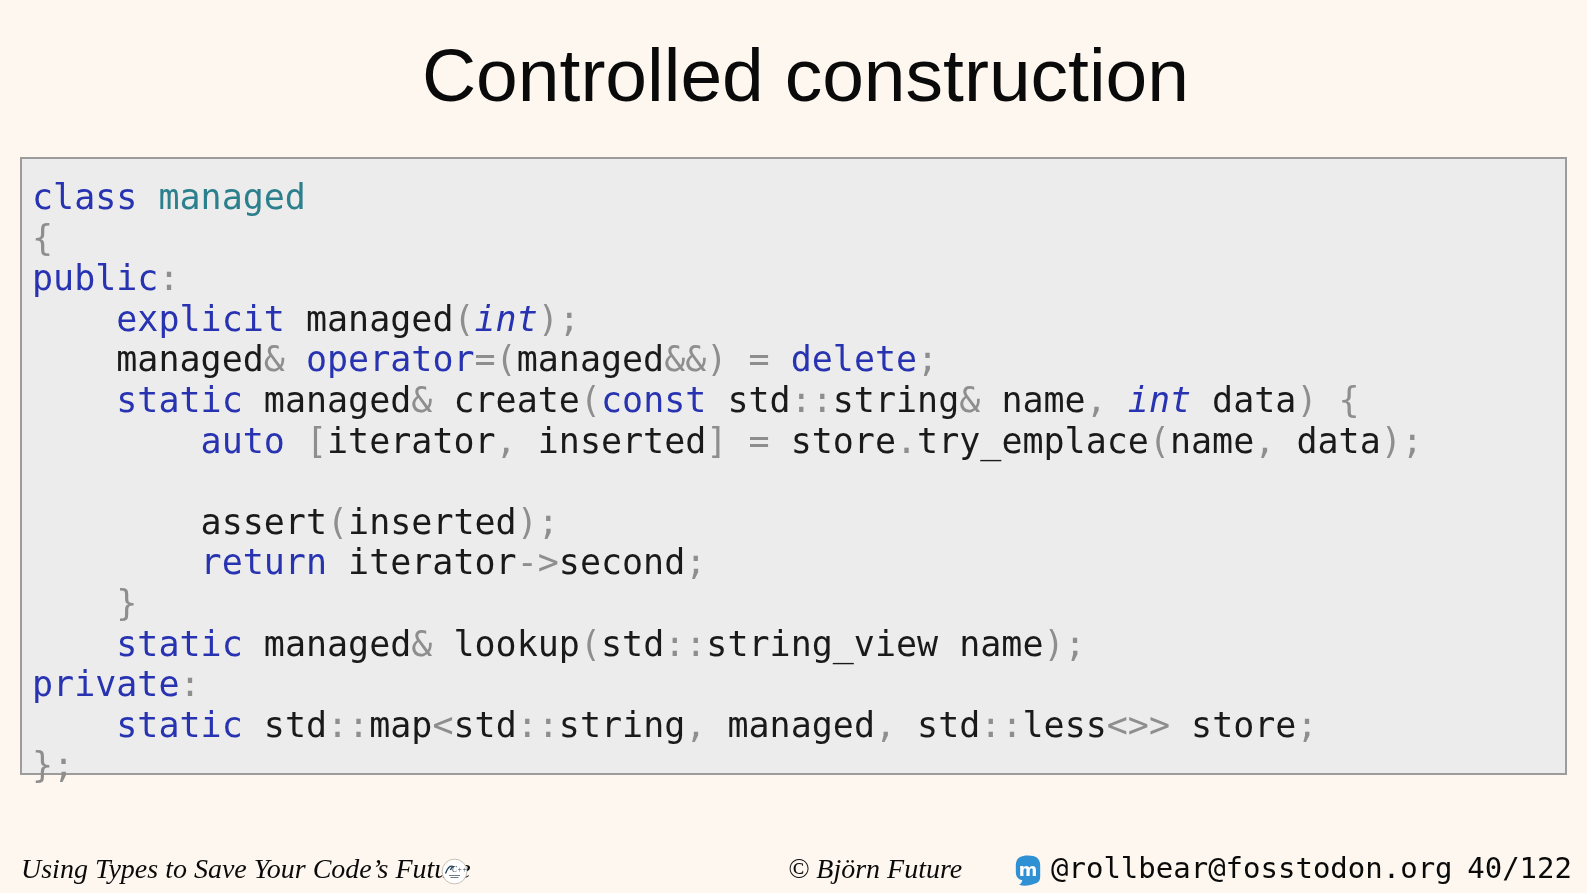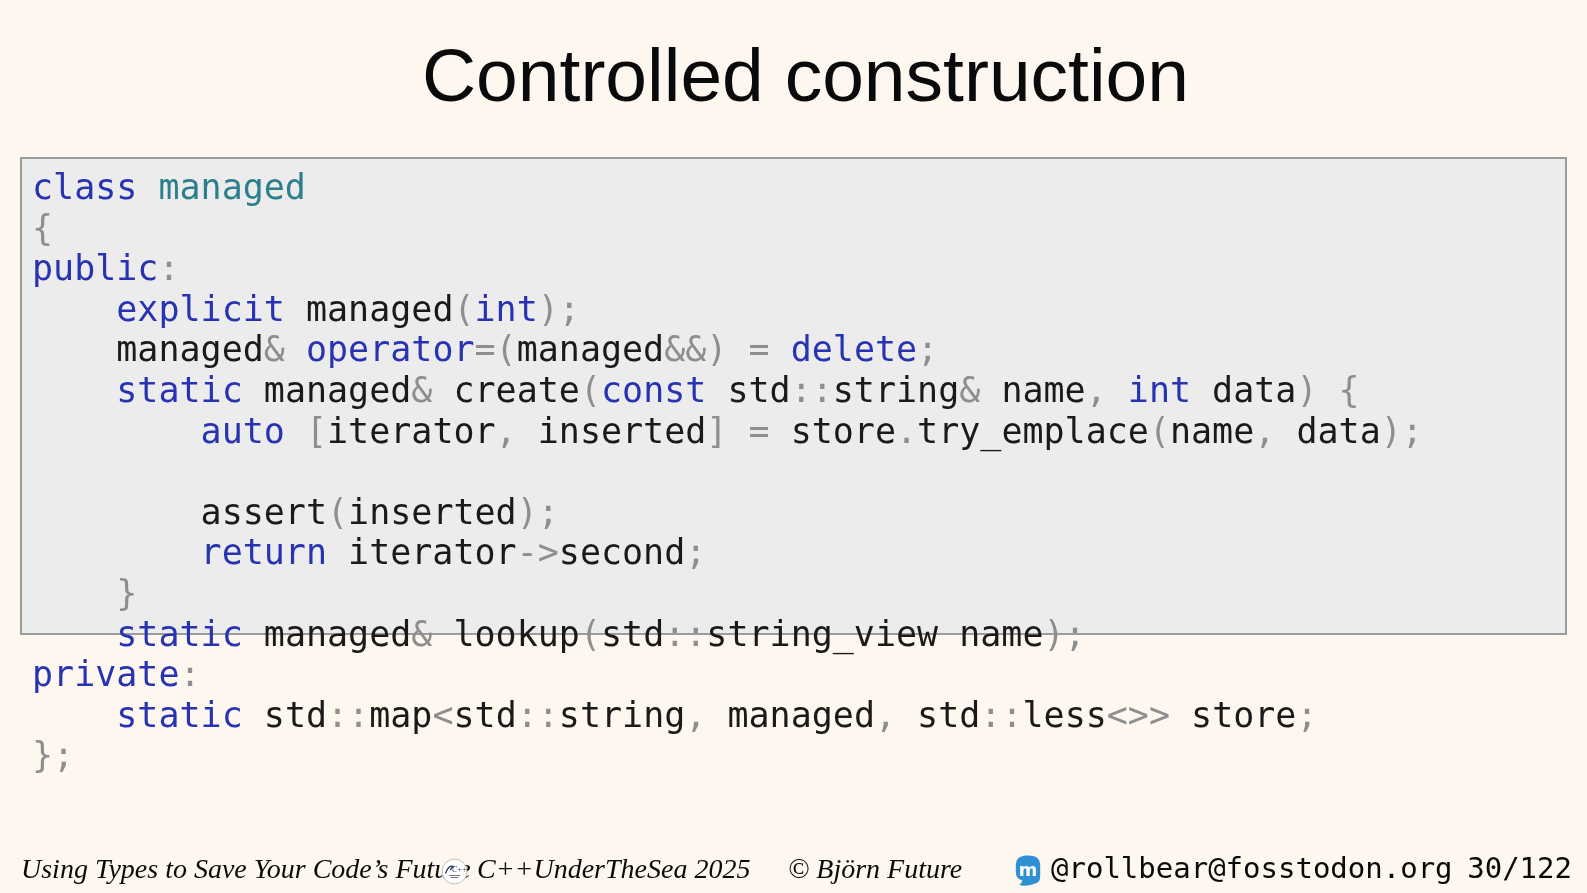--- a/index.html
+++ b/index.html
@@ -19,36 +19,36 @@
     position:relative;overflow:hidden;
     font-family:"Liberation Sans",sans-serif;
   }
   .title{
     position:absolute;top:22px;left:0;width:100%;
     margin:12px;text-align:center;
     font-family:"Liberation Sans",sans-serif;
     font-weight:400;font-size:75px;line-height:1.1;color:#0a0a0a;
   }
   .codebox{
-    position:absolute;left:20px;top:157px;width:1547px;height:478px;
+    position:absolute;left:20px;top:157px;width:1547px;height:618px;
     box-sizing:border-box;
     background:var(--code-bg);
     border:2px solid var(--code-border);
-    padding:8px 10px;
+    padding:18px 10px;
   }
   .code{
     margin:0;
     font-family:"DejaVu Sans Mono",monospace;
     font-size:35px;line-height:40.6px;
     color:var(--text);
     white-space:pre;
   }
   .code-line{height:40.6px;}
   .tok-k{color:var(--kw);}
-  .tok-ki{color:var(--kw);}
+  .tok-ki{color:var(--kw);font-style:italic;}
   .tok-t{color:var(--type);}
   .tok-p{color:var(--punct);}
   .tok-n{color:var(--text);}
   .footer{
     position:absolute;left:0;bottom:0;width:100%;height:52px;
   }
   .f-serif{
     position:absolute;bottom:8px;
     font-family:"Liberation Serif",serif;
     font-style:italic;font-size:28px;color:#0a0a0a;
@@ -86,29 +86,28 @@
     <span class="logo">
       <svg width="27" height="27" viewBox="0 0 27 27">
         <circle cx="13.5" cy="13.5" r="12.4" fill="#ffffff" stroke="#c8c0b4" stroke-width="1"></circle>
         <path d="M4.5 15.5 Q7.5 6.5 12.5 8.5 Q10 9.5 9.5 12" fill="none" stroke="#1d3a57" stroke-width="1.3"></path>
         <text x="11" y="13.5" font-family="Liberation Serif, serif" font-style="italic" font-size="7.5" fill="#1d3a57">C++</text>
         <line x1="8" y1="17.5" x2="19" y2="17.5" stroke="#4a5a6a" stroke-width="0.8"></line>
         <line x1="9.5" y1="19.5" x2="17.5" y2="19.5" stroke="#4a5a6a" stroke-width="0.8"></line>
       </svg>
     </span>
 
-    <span class="f-serif conf">C++UnderTheSea 2025</span>
 
     <span class="f-serif copyright">© Björn Future</span>
 
     <span class="masto">
       <svg width="30" height="32" viewBox="0 0 32 34">
         <path d="M16 1.5 C7.5 1.5 3 4.6 3 12 v6.5 c0 5.8 2.3 8.4 6.9 9.5 -0.4 2.3 -1.5 3.9 -3.4 4.8 3.6 1.4 8.3 1.3 11.8 0.3 6.8-1.9 10.7-2.6 10.7-9.1 V12 C29 4.6 24.5 1.5 16 1.5 Z" fill="var(--masto)"></path>
         <text x="16" y="23" text-anchor="middle" font-family="DejaVu Sans, sans-serif" font-weight="bold" font-size="19" fill="#ffffff">m</text>
       </svg>
     </span>
 
     <span class="f-mono handle">@rollbear@fosstodon.org</span>
 
-    <span class="f-mono page">30/122</span>
+    <span class="f-mono page">40/122</span>
   </div>
 
 </div>
 
 </body></html>

